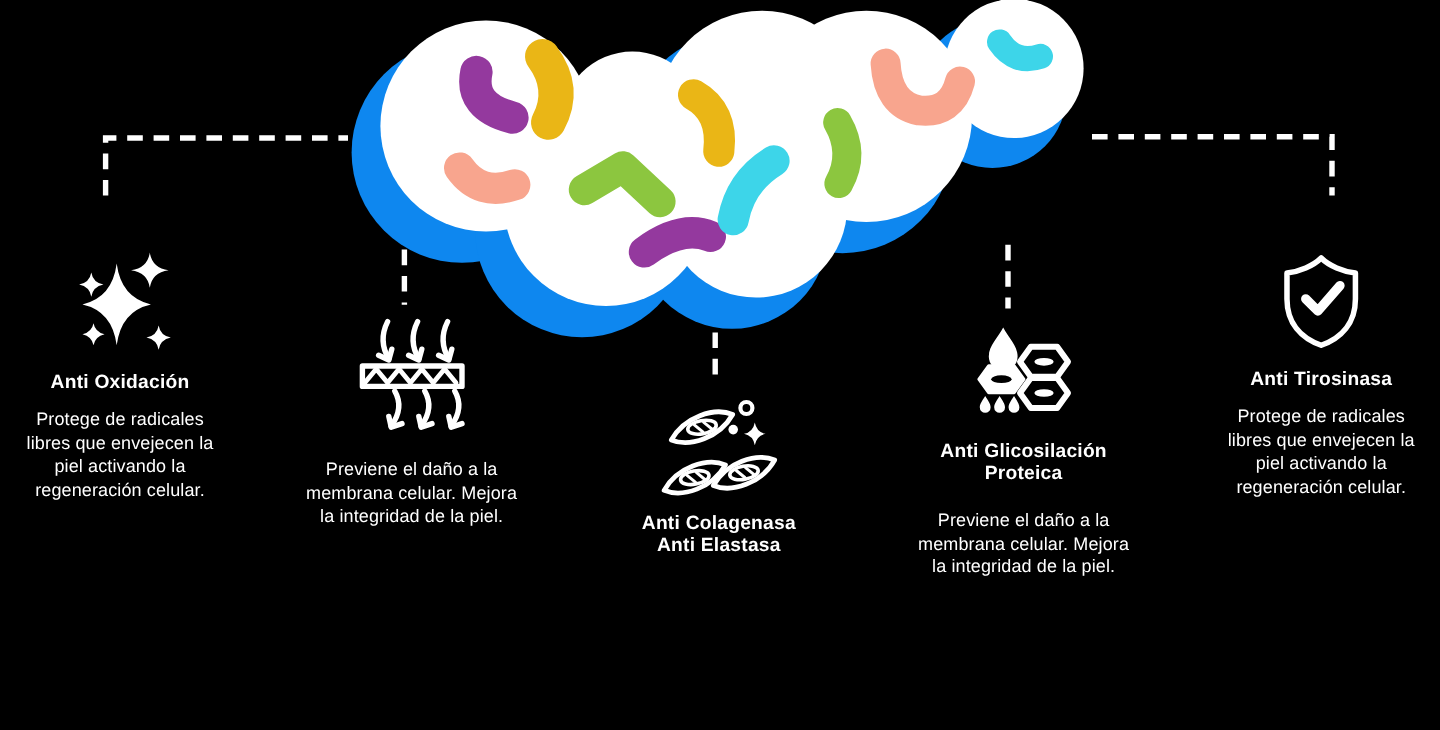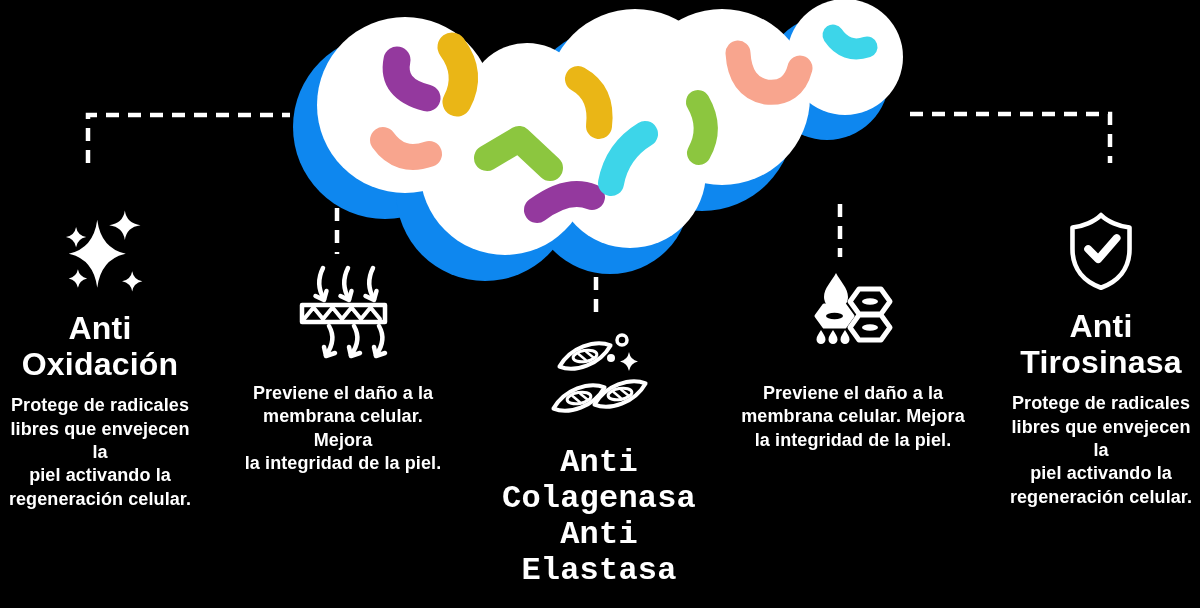--- a/index.html
+++ b/index.html
@@ -5,33 +5,33 @@
   html,body{margin:0;padding:0;}
   body{
     width:1200px;height:608px;background:#000;overflow:hidden;position:relative;
     font-family:"Liberation Sans","DejaVu Sans",sans-serif;color:#fff;
   }
   #stage{position:absolute;inset:0;width:1200px;height:608px;}
   .overlay-svg{position:absolute;left:0;top:0;}
   .col{position:absolute;text-align:center;}
   .icon-box{display:flex;justify-content:center;align-items:flex-start;}
   .col h3{
-    margin:0;font-size:32px;line-height:1.13;font-weight:bold;
+    margin:0;font-size:16px;line-height:1.13;font-weight:bold;
     white-space:pre-line;letter-spacing:.2px;
   }
   .col p{
-    margin:0;font-size:18px;line-height:1.3;font-weight:bold;
+    margin:0;font-size:15px;line-height:1.3;font-weight:normal;
     white-space:pre-line;letter-spacing:.1px;
   }
   .c1{left:2px;top:204px;width:196px;}
   .c1 h3{margin-top:14px;} .c1 p{margin-top:12px;}
   .c2{left:236px;top:262px;width:214px;}
   .c2 h3{margin-top:12px;} .c2 p{margin-top:20px;}
   .c3{left:490px;top:328px;width:218px;}
-  .c3 h3{margin-top:17px;font-family:Liberation Mono, monospace;} .c3 p{margin-top:16px;}
+  .c3 h3{margin-top:0;} .c3 p{margin-top:16px;}
   .c4{left:733px;top:262px;width:240px;}
   .c4 h3{margin-top:6px;} .c4 p{margin-top:20px;}
   .c5{left:1002px;top:204px;width:198px;}
   .c5 h3{margin-top:12px;} .c5 p{margin-top:12px;}
   .stroke{fill:none;stroke:#fff;stroke-linecap:round;stroke-linejoin:round;}
 </style>
 </head>
 <body>
 
 <div id="stage">
@@ -164,20 +164,22 @@
         </g>
         <ellipse cx="67" cy="39.5" rx="8" ry="3.2" fill="#fff"></ellipse>
         <ellipse cx="67" cy="65.5" rx="8" ry="3.2" fill="#fff"></ellipse>
         <g fill="#fff">
           <path d="M 18 68 C 20.5 72 22.5 74.5 22.5 77.5 A 4.5 4.5 0 0 1 13.5 77.5 C 13.5 74.5 15.5 72 18 68 Z"></path>
           <path d="M 30 68 C 32.5 72 34.5 74.5 34.5 77.5 A 4.5 4.5 0 0 1 25.5 77.5 C 25.5 74.5 27.5 72 30 68 Z"></path>
           <path d="M 42 68 C 44.5 72 46.5 74.5 46.5 77.5 A 4.5 4.5 0 0 1 37.5 77.5 C 37.5 74.5 39.5 72 42 68 Z"></path>
         </g>
       </svg>
     </div>
+    <h3>Anti Glicosilación
+Proteica</h3>
     <p>Previene el daño a la
 membrana celular. Mejora
 la integridad de la piel.</p>
   </div>
 
   <div class="col c5">
     <div class="icon-box">
       <svg width="92" height="92" viewBox="0 0 100 100">
         <path class="stroke" stroke-width="5" d="M 50 12 C 43 19 30 24.5 19 25.5 L 19 49 C 19 71 32 84.5 50 91 C 68 84.5 81 71 81 49 L 81 25.5 C 70 24.5 57 19 50 12 Z"></path>
         <path class="stroke" stroke-width="8.5" d="M 36 49 L 47 60 L 67 37"></path>

